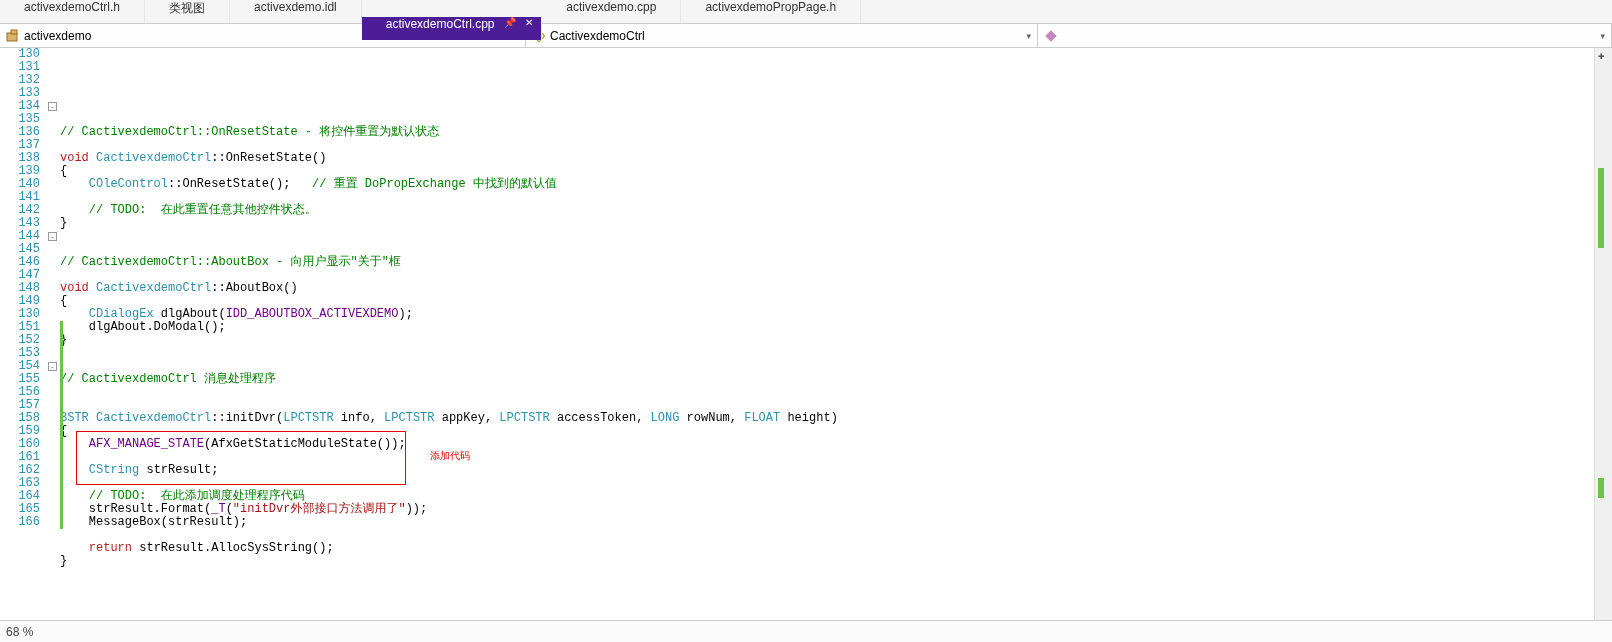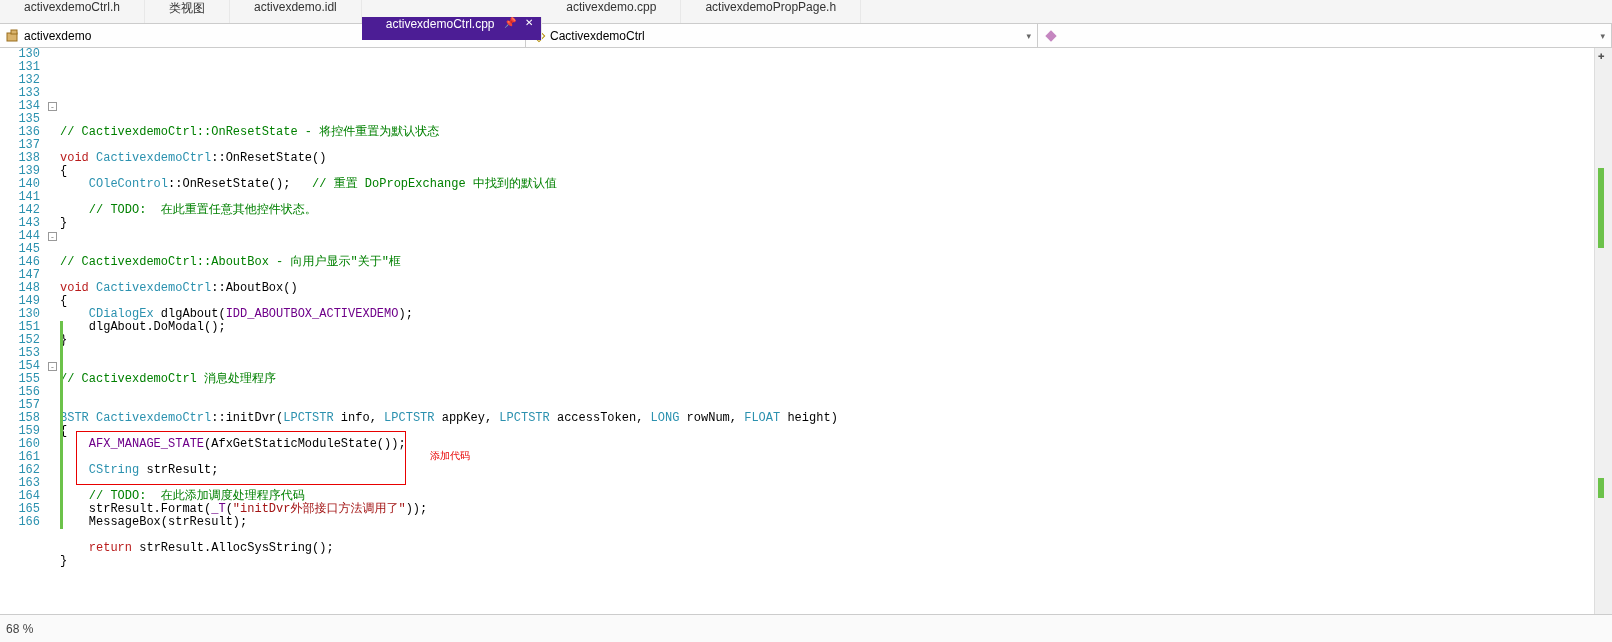--- a/index.html
+++ b/index.html
@@ -145,21 +145,21 @@
   position: absolute;
   top: 2px; left: 3px;
   font-size: 11px; color: #555;
 }
 .vscroll .mark {
   position: absolute;
   left: 3px; width: 6px; height: 18px;
   background: #6cc24a;
 }
 .footer {
-  height: 28px;
+  height: 22px;
   display: flex;
   align-items: center;
   padding: 0 6px;
   border-top: 1px solid #ccc;
   background: #fafafa;
   color: #444;
 }
 svg { display: block; }
 </style>
 </head>

